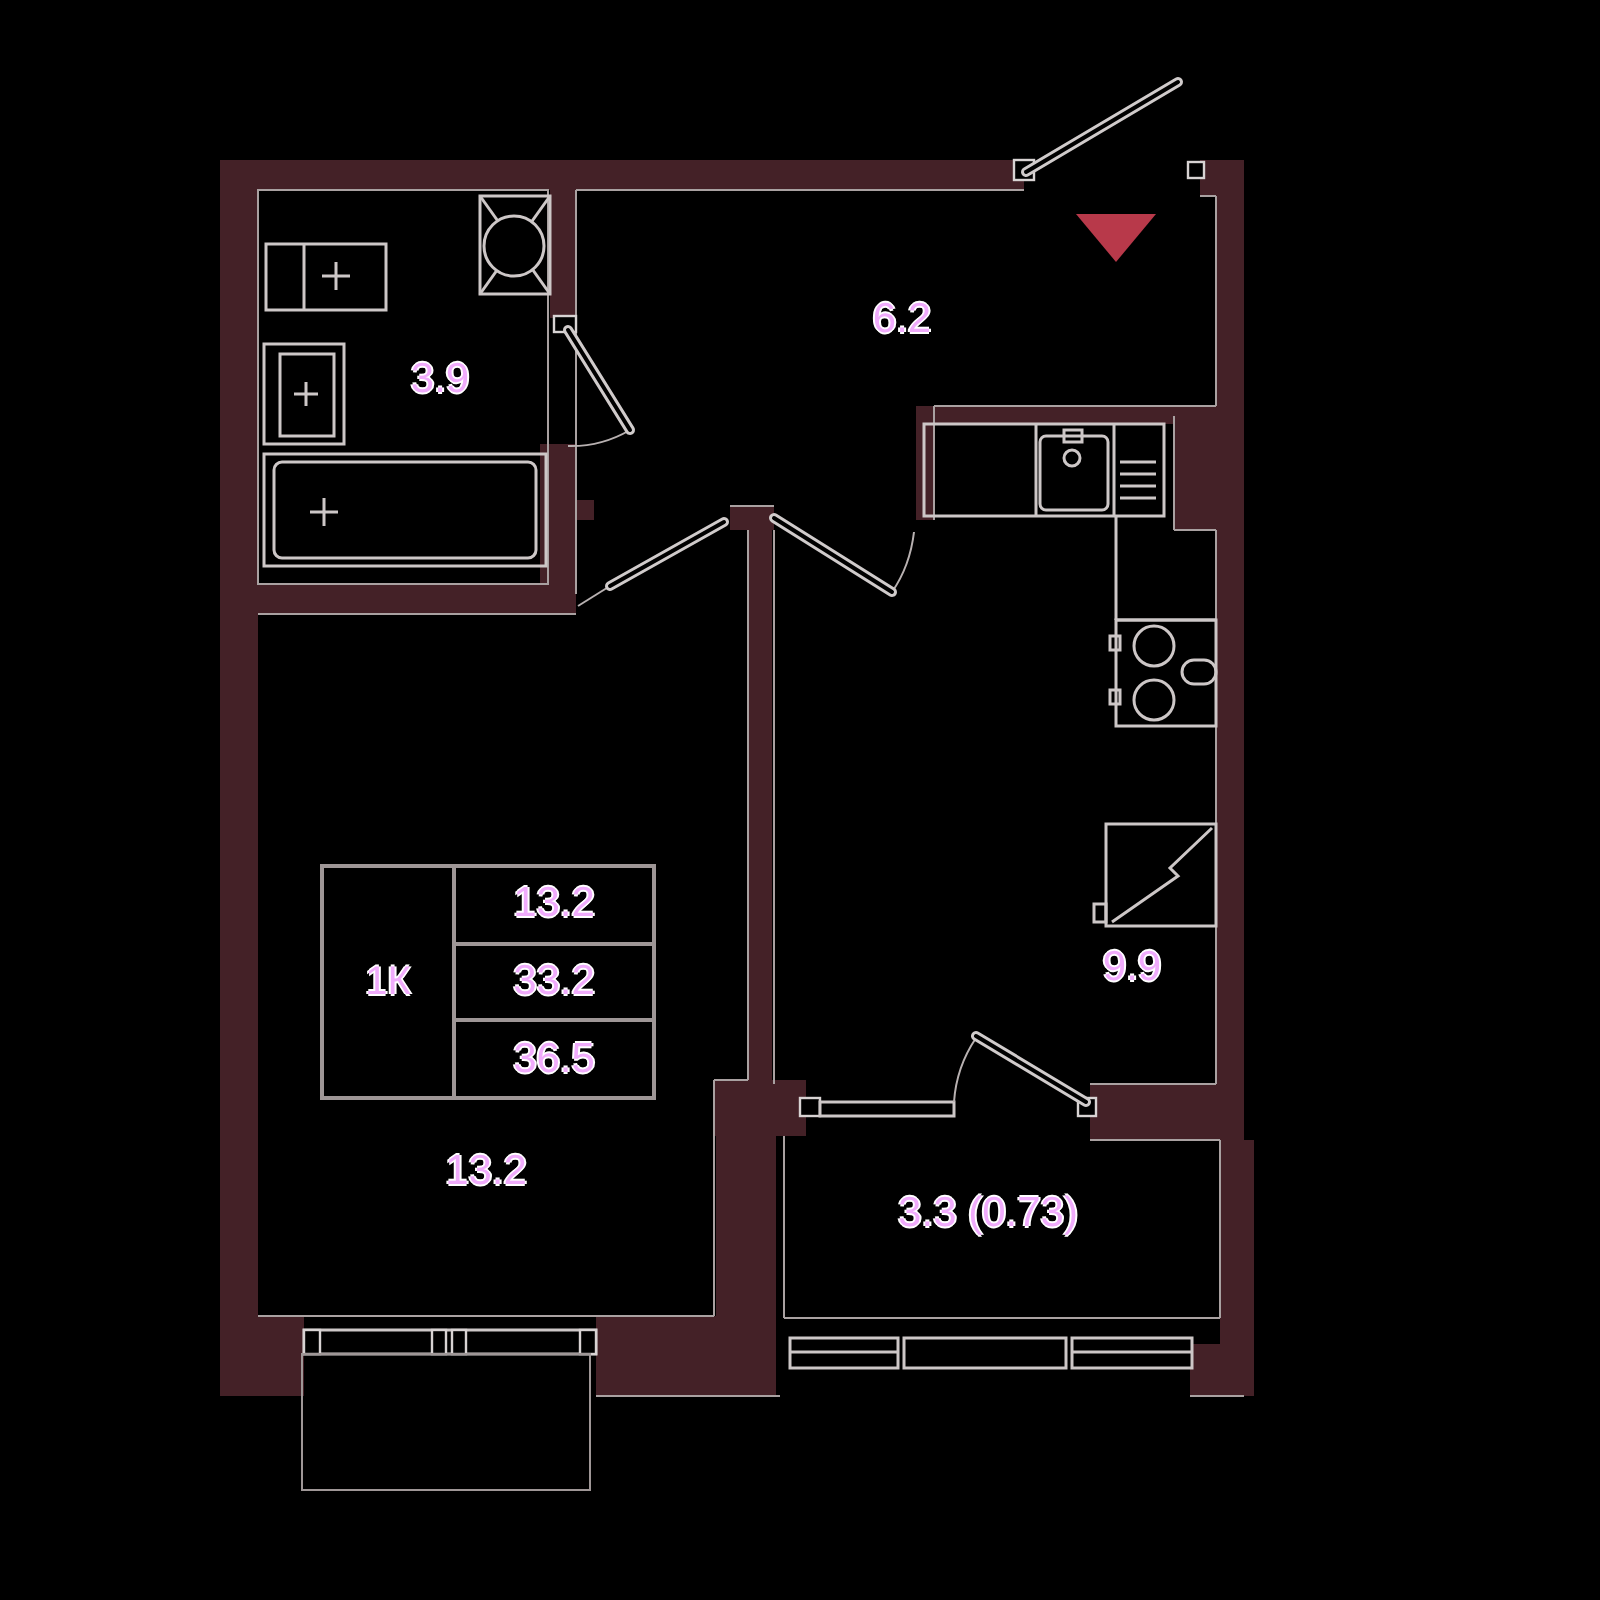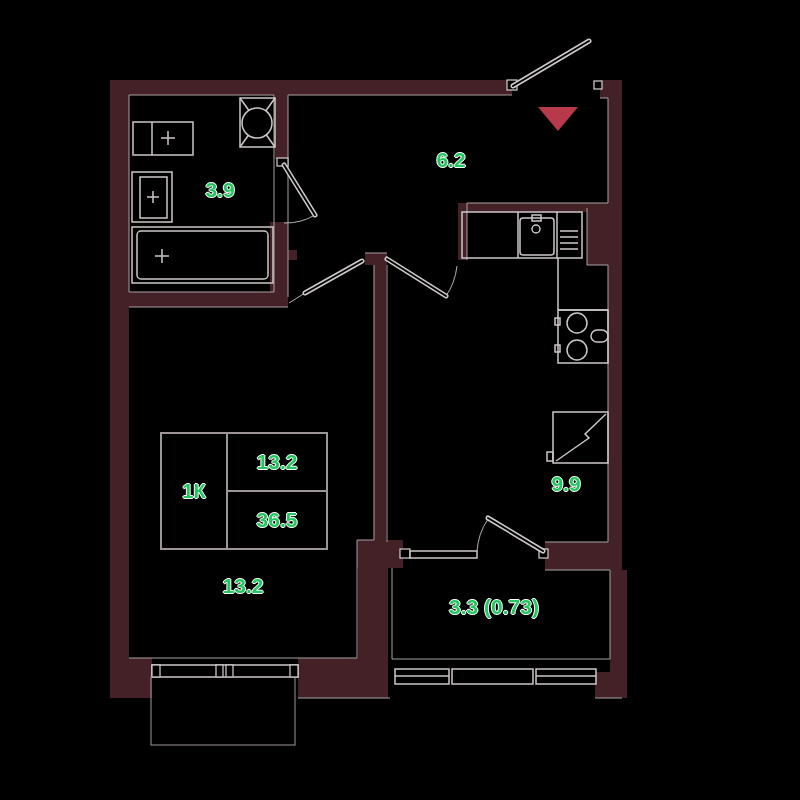--- a/index.html
+++ b/index.html
@@ -2,21 +2,21 @@
 <html><head>
 <meta charset="utf-8">
 <style>
   html,body{margin:0;padding:0;background:#000;}
   .plan{
     position:relative;width:800px;height:800px;background:#000;
     font-family:"Liberation Sans",sans-serif;overflow:hidden;
   }
   .plan svg{position:absolute;left:0;top:0;}
   .halo{
-    color:#22c55e;font-weight:bold;
+    color:#f0abfc;font-weight:normal;
     text-shadow:-1px 0 #fff,1px 0 #fff,0 -1px #fff,0 1px #fff;
     white-space:nowrap;
   }
   .lbl{position:absolute;transform:translate(-50%,-50%);font-size:21px;}
   .info-table{
     position:absolute;left:160px;top:432px;width:168px;height:118px;
     display:flex;border:2px solid #9e9696;box-sizing:border-box;
   }
   .it-type{
     width:64px;border-right:2px solid #9e9696;
@@ -188,17 +188,18 @@
   <div class="lbl halo" style="left:220px;top:190px">3.9</div>
   <div class="lbl halo" style="left:451px;top:160px">6.2</div>
   <div class="lbl halo" style="left:566px;top:484px">9.9</div>
   <div class="lbl halo" style="left:243px;top:586px">13.2</div>
   <div class="lbl halo" style="left:494px;top:607px">3.3 (0.73)</div>
 
   <div class="info-table">
     <div class="it-type halo">1К</div>
     <div class="it-vals">
       <div class="it-row halo">13.2</div>
+      <div class="it-row halo">33.2</div>
       <div class="it-row halo">36.5</div>
     </div>
   </div>
 
 </div>
 
 </body></html>

